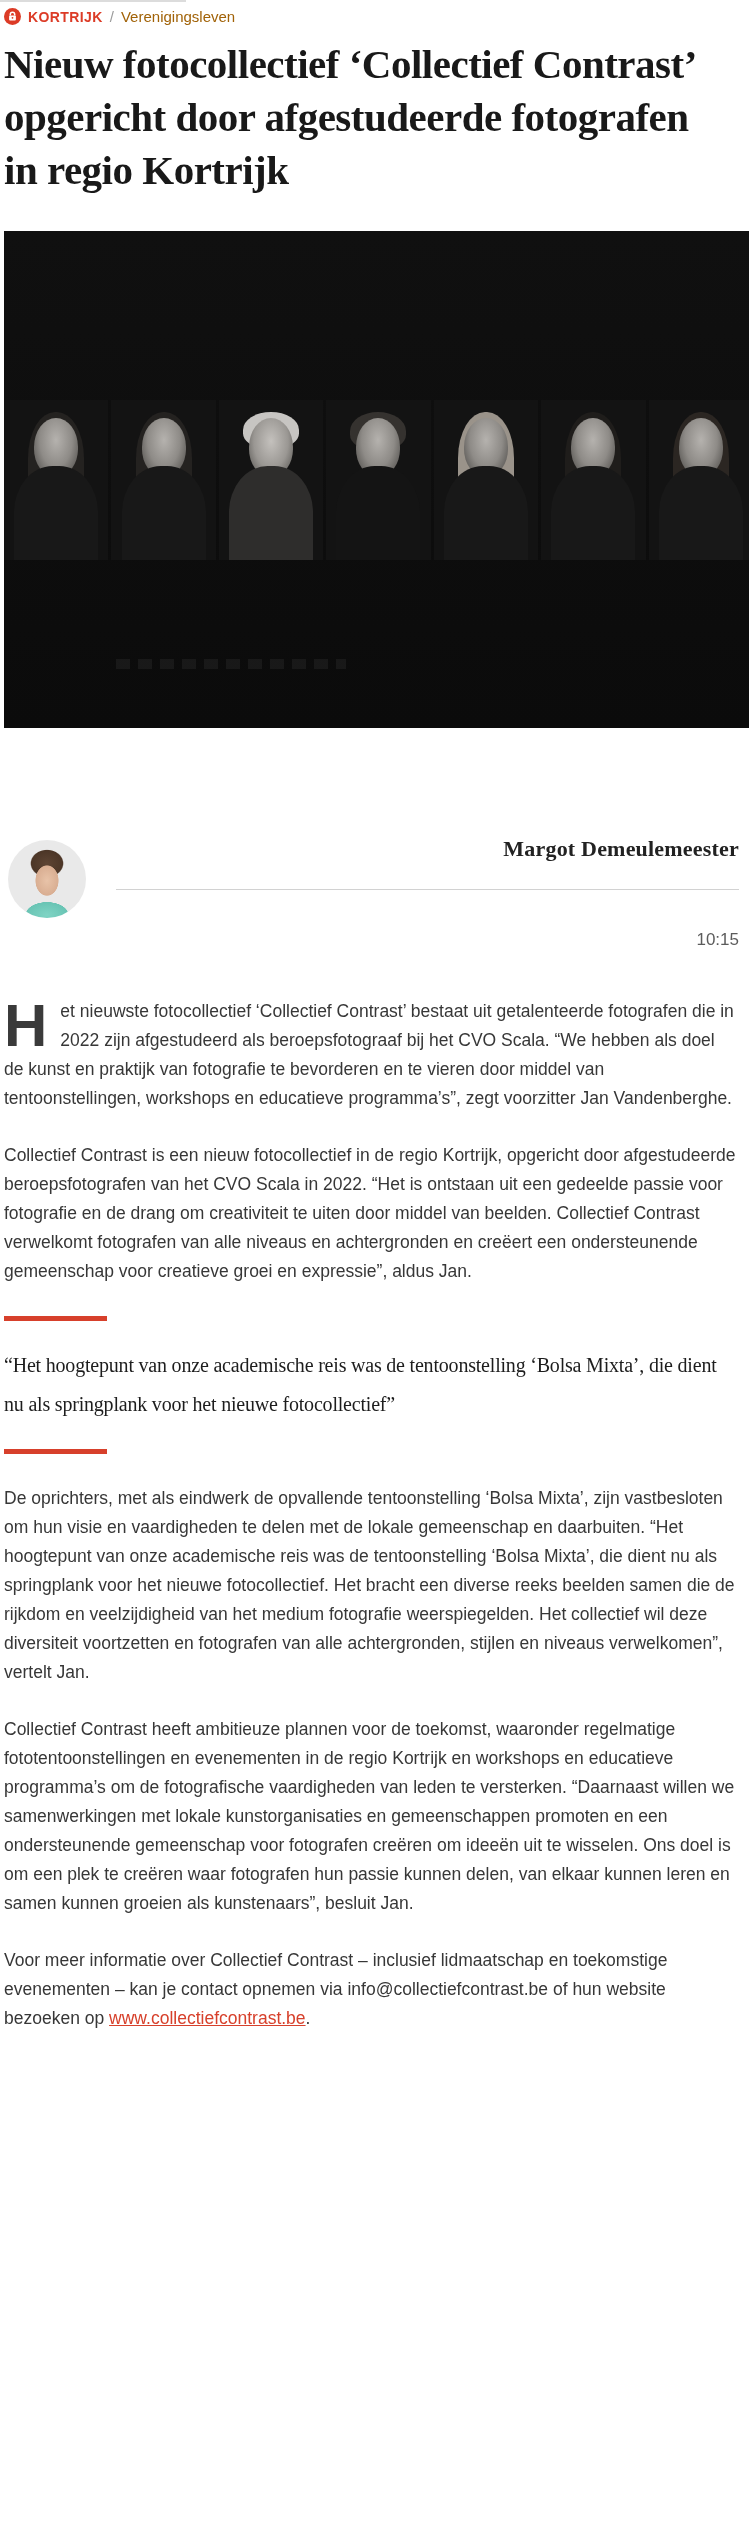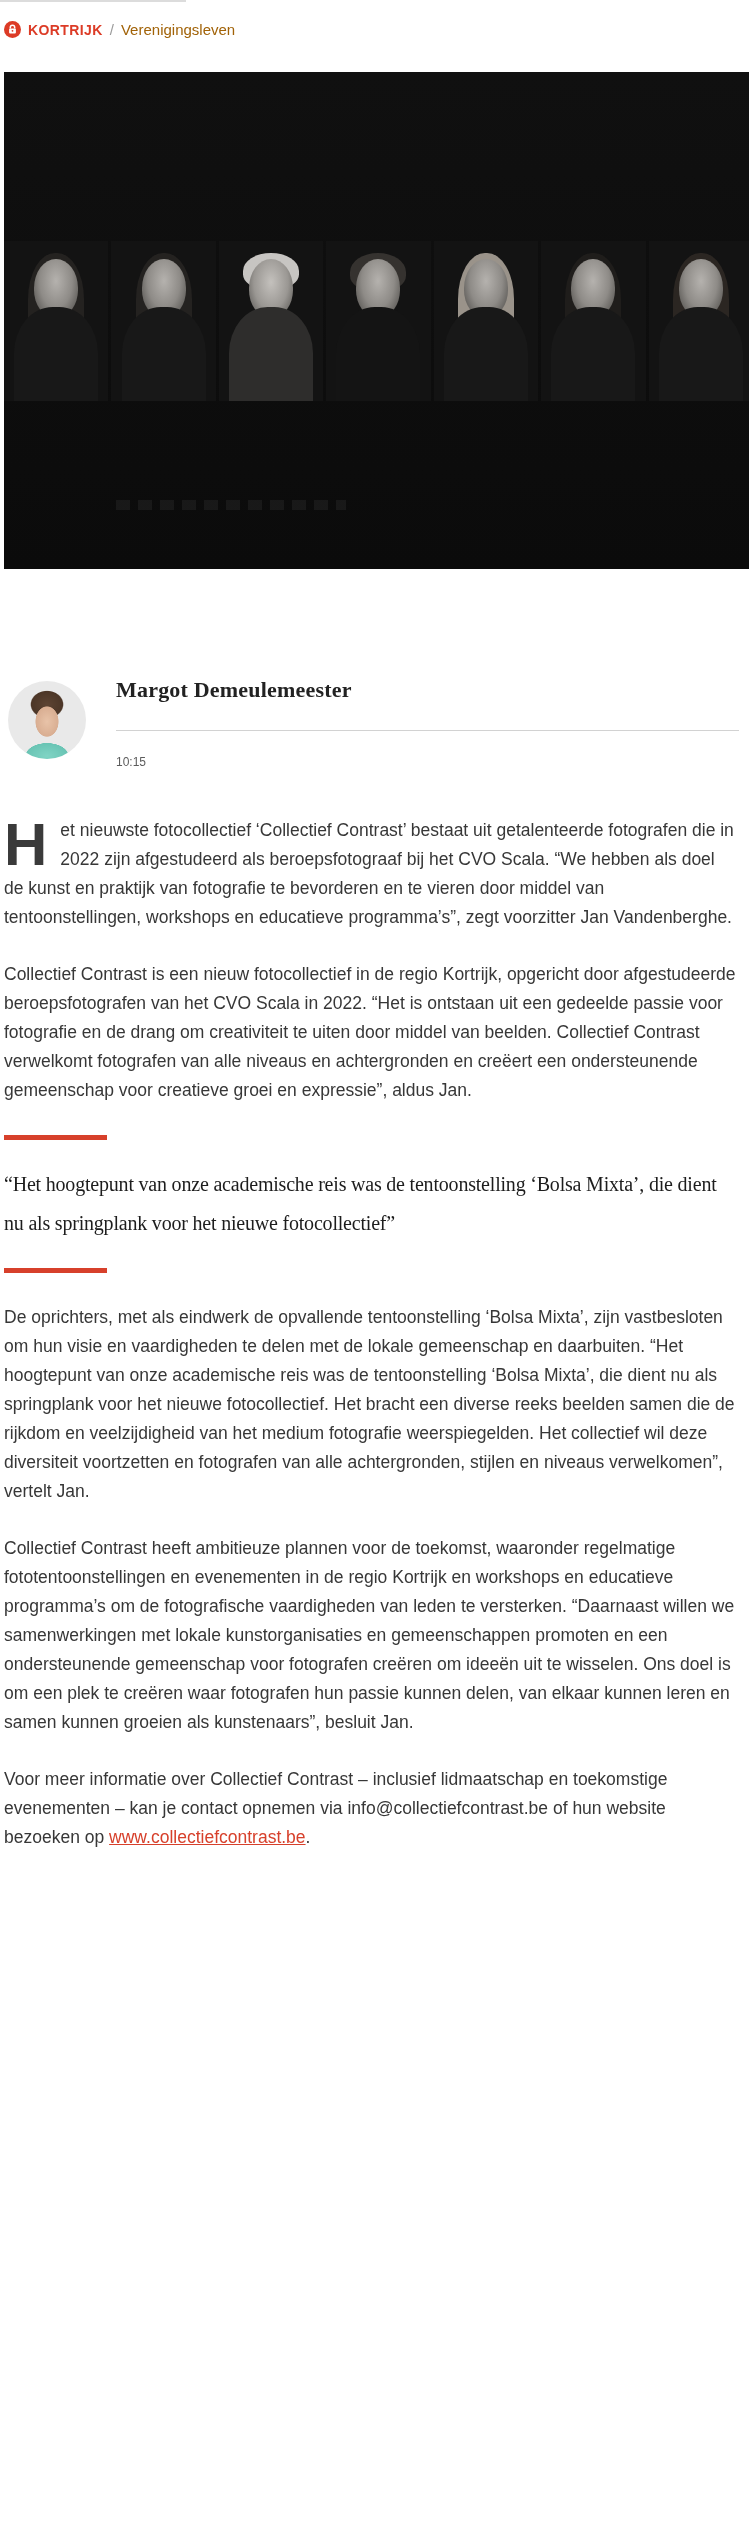--- a/index.html
+++ b/index.html
@@ -7,21 +7,21 @@
   body {
     width: 749px;
     font-family: "Liberation Sans", sans-serif;
     color: #383838;
     position: relative;
   }
   .top-artifact {
     position: absolute; top: 0; left: 0;
     width: 186px; height: 2px; background: #dcdcdc;
   }
-  .container { padding: 18px 10px 30px 4px; }
+  .container { padding: 5px 10px 30px 4px; }
 
   
   .breadcrumb { display: flex; align-items: center; gap: 7px; margin-top: 3px; }
   .badge { width: 17px; height: 17px; flex: 0 0 auto; display: block; }
   .crumb-section {
     color: #dc3b26; font-weight: 700; font-size: 14px;
     letter-spacing: 0.4px; text-decoration: none;
   }
   .crumb-sep { color: #9b9b9b; font-size: 15px; }
   .crumb-cat { color: #a16207; font-size: 15px; text-decoration: none; }
@@ -81,40 +81,40 @@
   .portrait:nth-child(3) .hair { background: #c7c5c2; height: 36px; border-radius: 50% 50% 40% 40%; }
   .portrait:nth-child(3) .head { background: radial-gradient(ellipse at 50% 40%, #c4c1bd 0%, #9a9793 55%, #4c4a47 100%); }
   .portrait:nth-child(3) .torso { background: #2e2d2c; }
   .portrait:nth-child(4) .hair { background: #35322f; height: 38px; border-radius: 50% 50% 40% 40%; }
   .portrait:nth-child(4) .torso { background: #141414; }
   .portrait:nth-child(5) .hair { background: #9a938a; }
   .portrait:nth-child(6) .hair { background: #1f1d1b; }
   .portrait:nth-child(7) .hair { background: #2b2622; }
 
   
-  .author-row { margin-top: 108px; display: flex; gap: 30px; }
+  .author-row { margin-top: 108px; display: flex; gap: 30px; text-align: right; }
   .avatar {
     flex: 0 0 auto;
     width: 78px; height: 78px; border-radius: 50%;
     margin-left: 4px; margin-top: 4px;
     background:
       radial-gradient(ellipse 30px 18px at 50% 96%, #7fd4c4 0%, #69c4b4 70%, rgba(0,0,0,0) 72%),
       radial-gradient(ellipse 16px 21px at 50% 52%, #e8c3a8 0%, #d9ae92 70%, rgba(0,0,0,0) 74%),
       radial-gradient(ellipse 24px 20px at 50% 30%, #5d4433 0%, #4c3627 65%, rgba(0,0,0,0) 70%),
       #e9e9e9;
   }
   .author-meta { flex: 1 1 auto; padding-top: 0; }
   .author-name {
     font-family: "Liberation Serif", serif;
     font-size: 22px; font-weight: 700; color: #222;
     letter-spacing: 0.2px;
   }
   .author-role { margin-top: 7px; font-size: 17px; color: #6e6e6e; }
   .author-divider { margin-top: 27px; border: 0; border-top: 1px solid #d2d2d2; height: 0; }
-  .pub-time { margin-top: 24px; font-size: 12px; color: #5c5c5c; }
+  .pub-time { margin-top: 40px; font-size: 17px; color: #5c5c5c; }
 
   
   .article { margin-top: 47px; max-width: 741px; }
   .article p.body-p {
     font-size: 17.5px; line-height: 29px; color: #373737;
     margin-bottom: 28px;
   }
   .dropcap {
     float: left;
     font-size: 60px; line-height: 50px;
@@ -145,20 +145,21 @@
       <circle cx="8.5" cy="8.5" r="8.5" fill="#dc3b26"></circle>
       <path d="M6.3 7.6 V6.4 a2.2 2.2 0 0 1 4.4 0 V7.6" fill="none" stroke="#ffffff" stroke-width="1.5"></path>
       <rect x="5.1" y="7.4" width="6.8" height="5.2" rx="1" fill="#ffffff"></rect>
       <circle cx="8.5" cy="9.8" r="0.9" fill="#dc3b26"></circle>
     </svg>
     <a href="#" class="crumb-section">KORTRIJK</a>
     <span class="crumb-sep">/</span>
     <a href="#" class="crumb-cat">Verenigingsleven</a>
   </nav>
 
+  <h1 class="title">Nieuw fotocollectief ‘Collectief Contrast’ opgericht door afgestudeerde fotografen in regio Kortrijk</h1>
 
   <figure class="hero">
     <div class="portraits">
       <div class="portrait">
           <i class="hair"></i>
           <i class="head"></i>
           <i class="torso"></i>
         </div>
       <div class="portrait">
           <i class="hair"></i>

